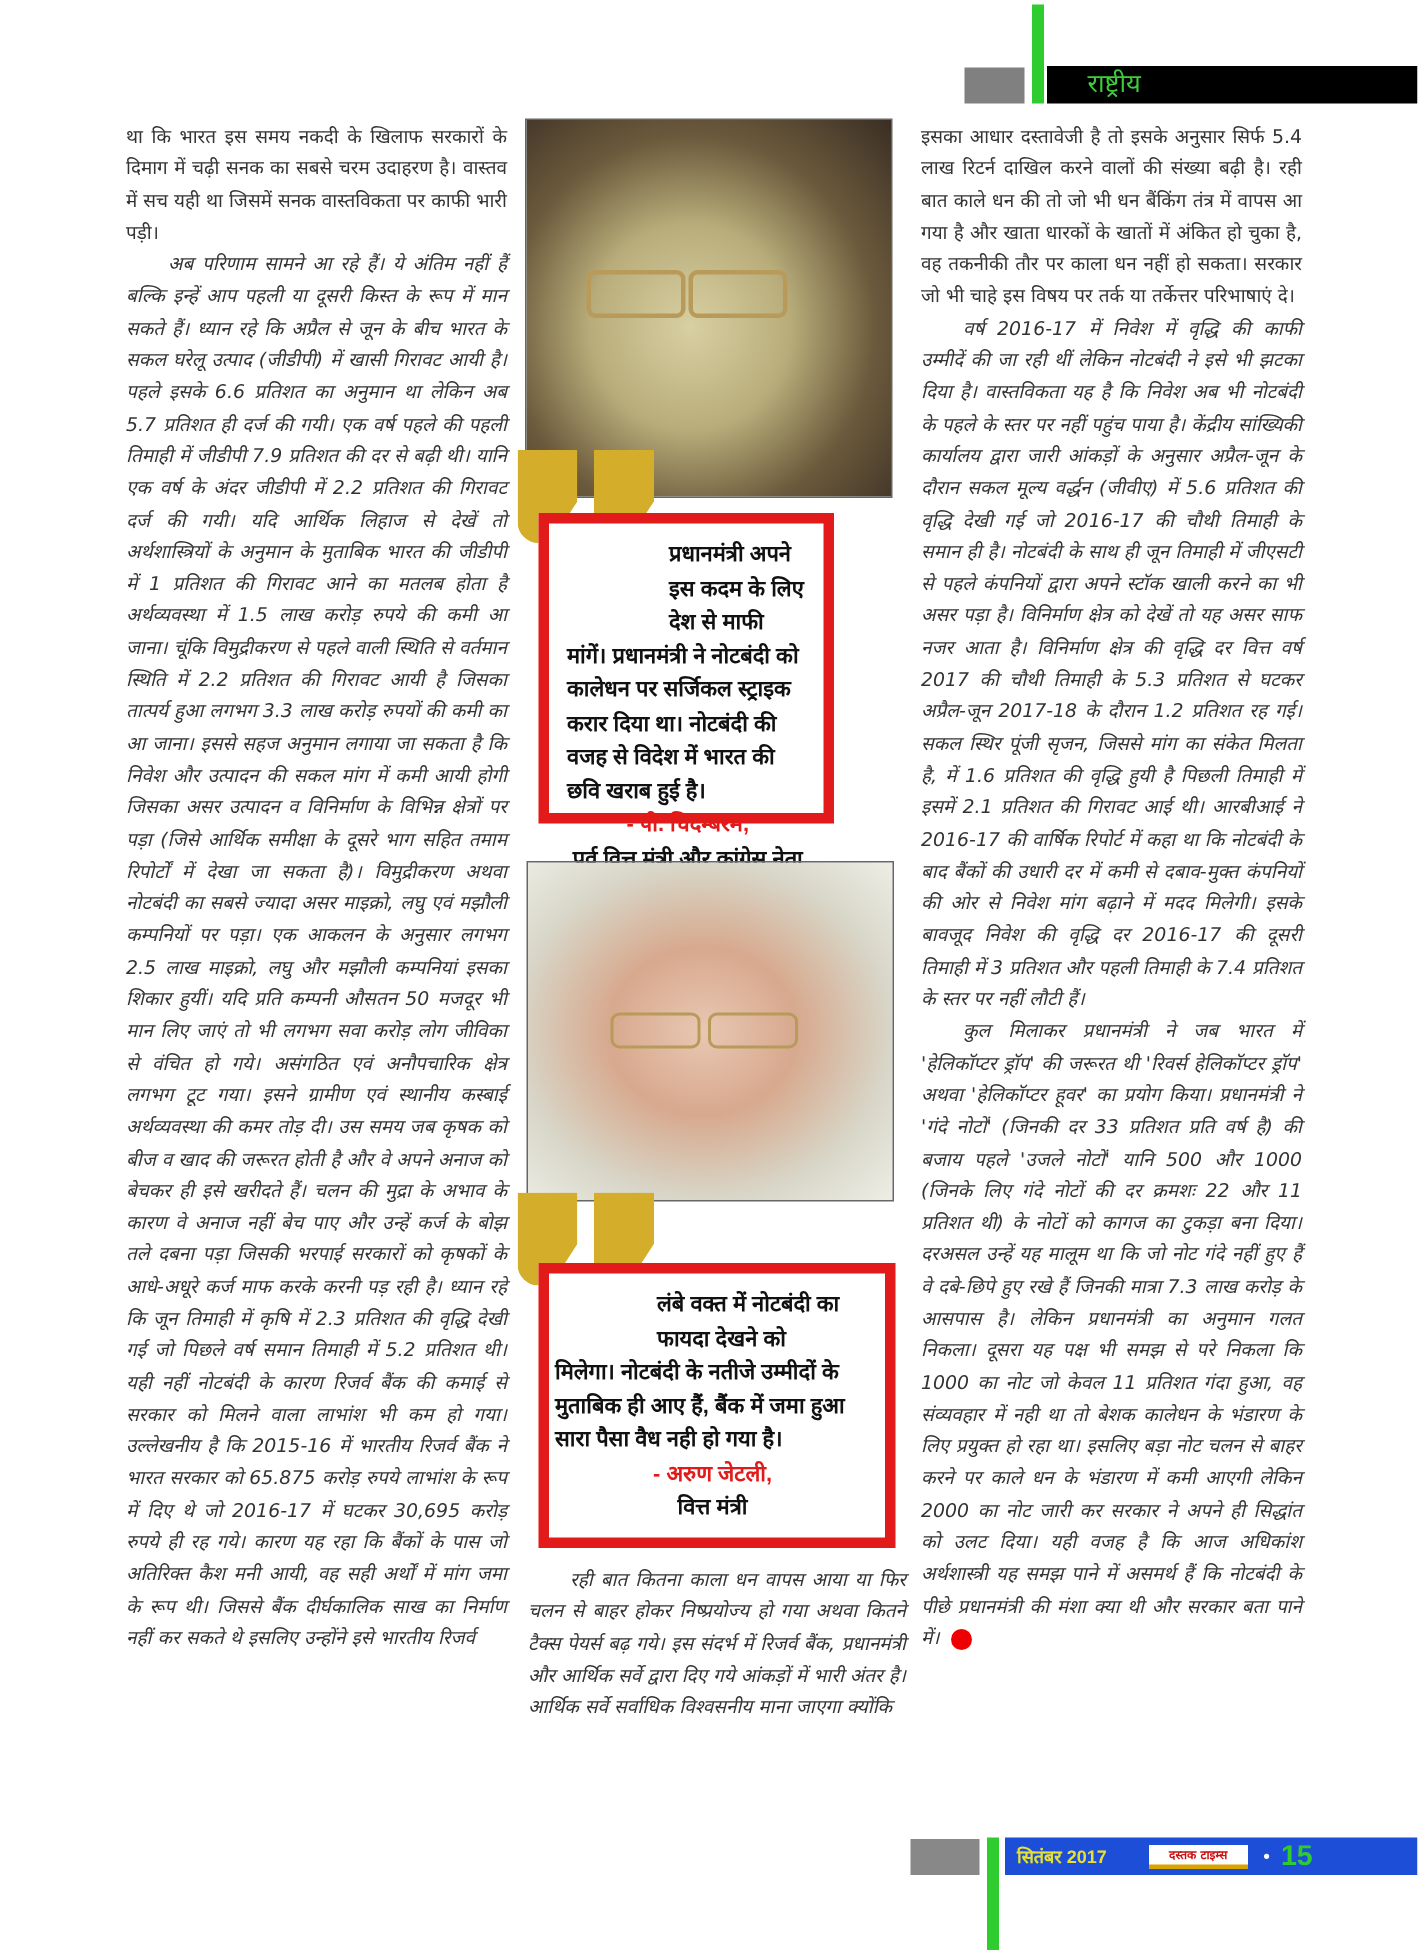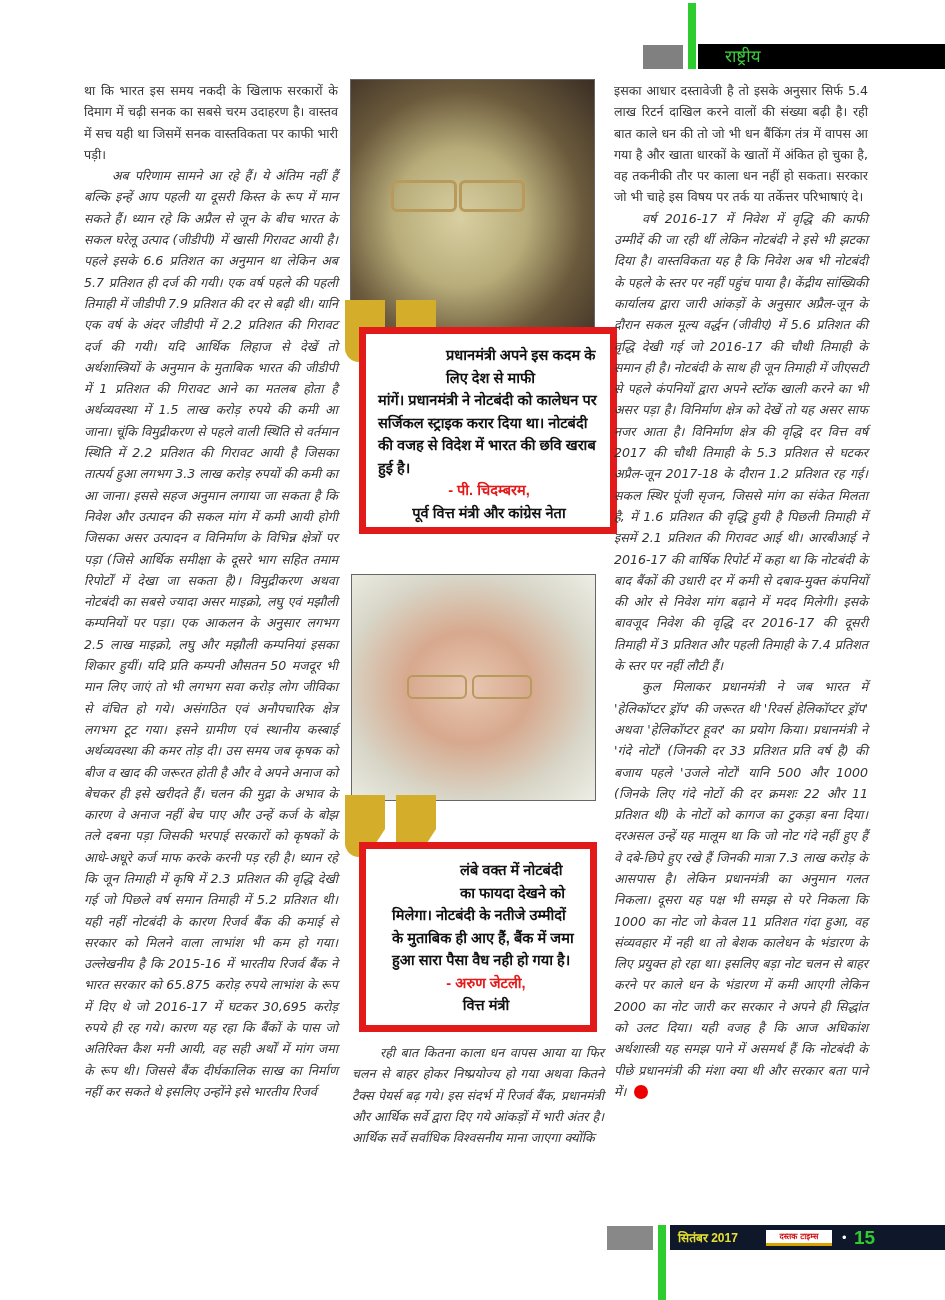--- a/index.html
+++ b/index.html
@@ -19,29 +19,29 @@
   #photo1 { left:350px; top:79px; width:243px; height:251px;
             background:radial-gradient(ellipse at 45% 55%, #d8cfa2 0%, #b8ad7a 35%, #6b5a3c 65%, #3a2e24 100%); }
   #photo2 { left:351px; top:574px; width:243px; height:225px;
             background:radial-gradient(ellipse at 48% 50%, #e9c7b2 0%, #d7a98e 35%, #d8d6c8 70%, #eeeee6 100%); }
   .face-glasses { position:absolute; height:26px; border:3px solid #b89a5a; border-radius:6px; }
   .quote-mark { position:absolute; width:40px; height:62px; background:#d4ad2a;
                 border-radius:0 0 0 14px; clip-path:polygon(0 0,100% 0,100% 55%,55% 100%,0 100%); }
   .quote-box { position:absolute; border:7px solid #e21a1a; background:#fff; box-sizing:border-box;
                font-family:"Liberation Sans", sans-serif; font-weight:bold; font-size:14.6px;
                line-height:22.5px; color:#111; }
-  #qbox1 { left:359px; top:327px; width:258px; height:207px; padding:10px 10px 6px 12px; }
-  #qbox2 { left:359px; top:842px; width:238px; height:190px; padding:10px 10px 6px 26px; }
+  #qbox1 { left:359px; top:342px; width:197px; height:207px; padding:10px 10px 6px 12px; }
+  #qbox2 { left:359px; top:842px; width:238px; height:190px; padding:10px 10px 6px 4px; }
   .quote-box .qtext { margin:0; }
   .quote-box .qtext .lead { display:block; padding-left:68px; }
   .quote-box .attrib { text-align:center; margin-top:0; }
   .quote-box .attrib .name { color:#e21a1a; }
   .ftr-gray { position:absolute; left:607px; top:1226px; width:46px; height:24px; background:#888; }
   .ftr-green { position:absolute; left:658px; top:1225px; width:8px; height:75px; background:#2ecc2e; }
-  .ftr-bar { position:absolute; left:670px; top:1225px; width:275px; height:25px; background:#0f172a;
+  .ftr-bar { position:absolute; left:670px; top:1225px; width:275px; height:25px; background:#1d4ed8;
              display:flex; align-items:center; }
   .ftr-date { color:#e5e033; font-weight:bold; font-size:12px; margin-left:8px; font-family:"Liberation Sans", sans-serif; }
   .ftr-logo { margin-left:28px; width:66px; height:13px; background:#fff; border-bottom:3px solid #d9a300;
               font-size:8px; line-height:13px; color:#c11; text-align:center; overflow:hidden; font-weight:bold; }
   .ftr-dot { color:#fff; margin-left:9px; font-size:12px; }
   .ftr-page { color:#2ecc2e; font-weight:bold; font-size:19px; margin-left:6px; font-family:"Liberation Sans", sans-serif; }
   .end-dot { display:inline-block; width:14px; height:14px; border-radius:50%; background:#e00; vertical-align:middle; margin-left:8px; }
 </style>
 </head>
 <body>

